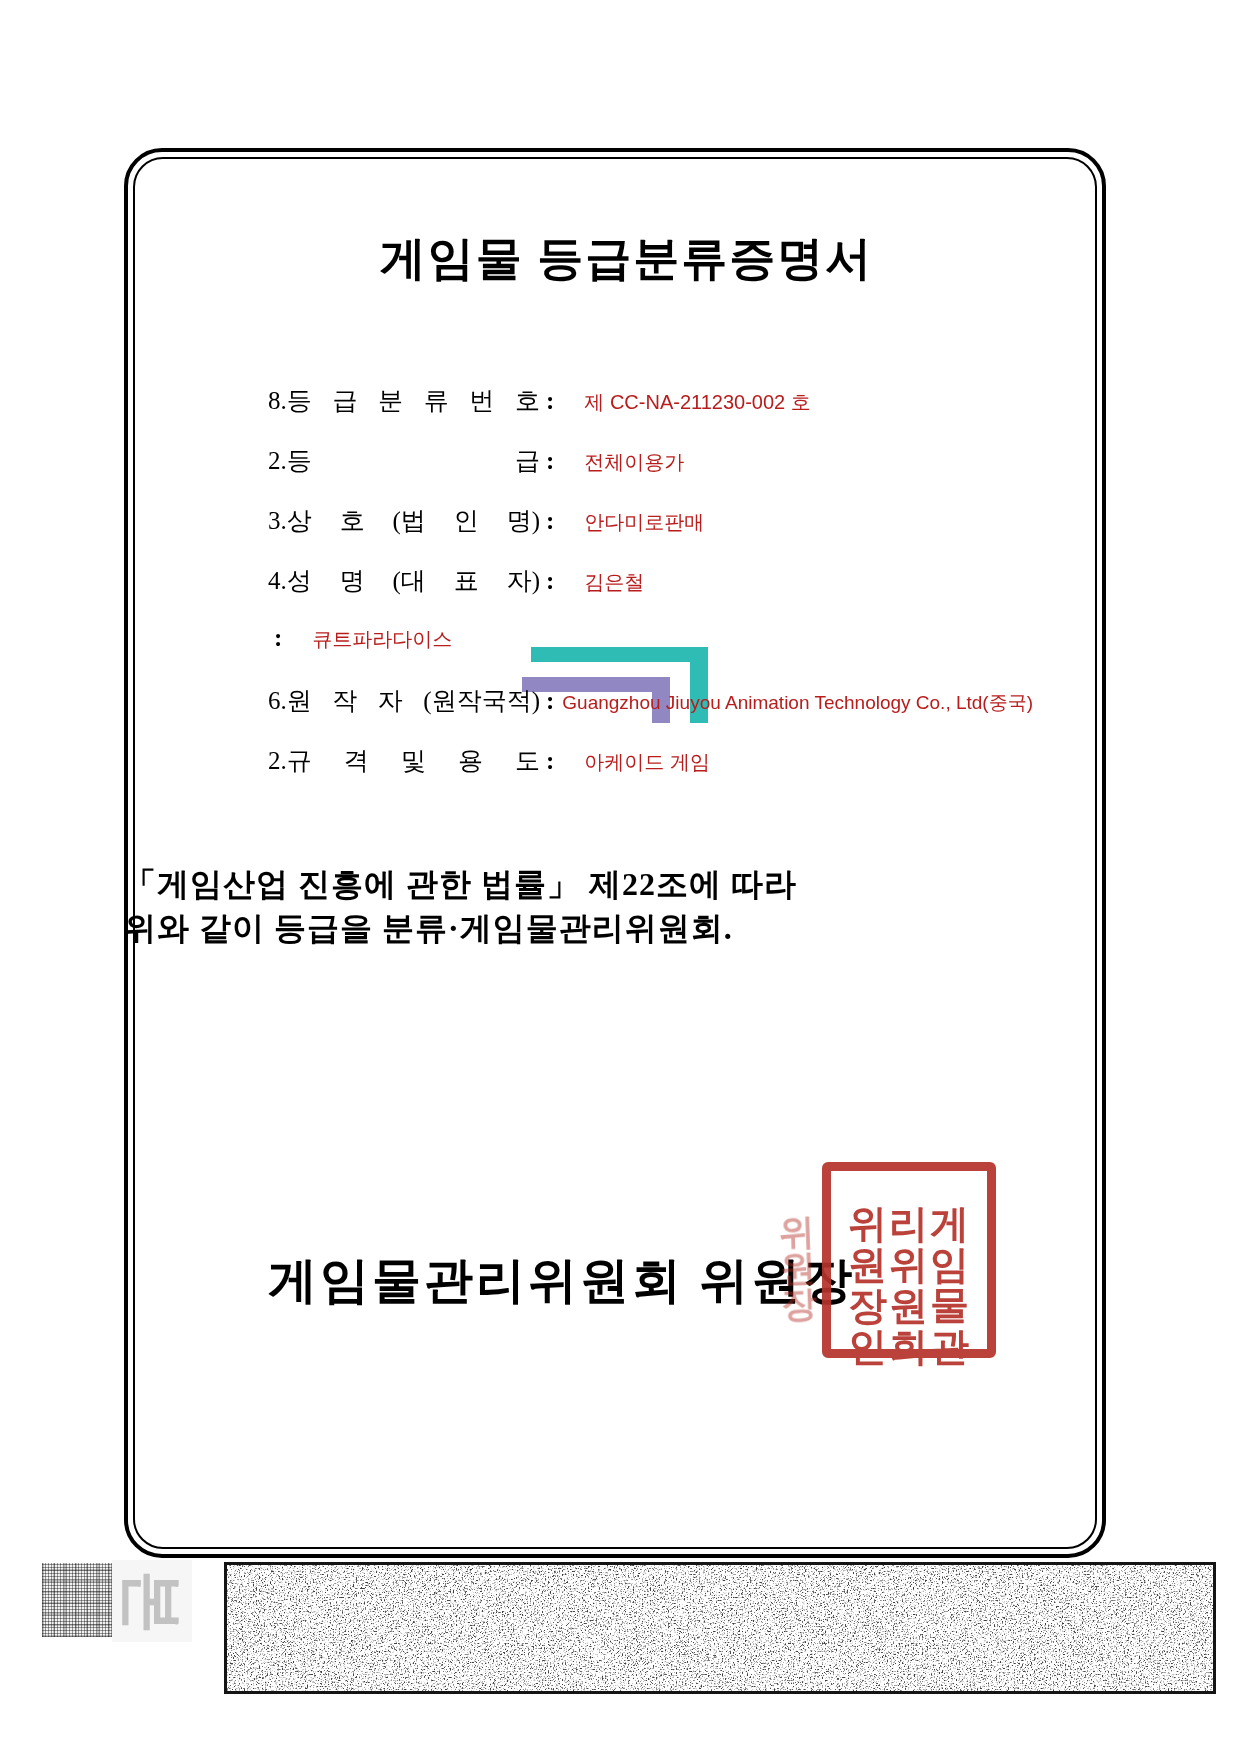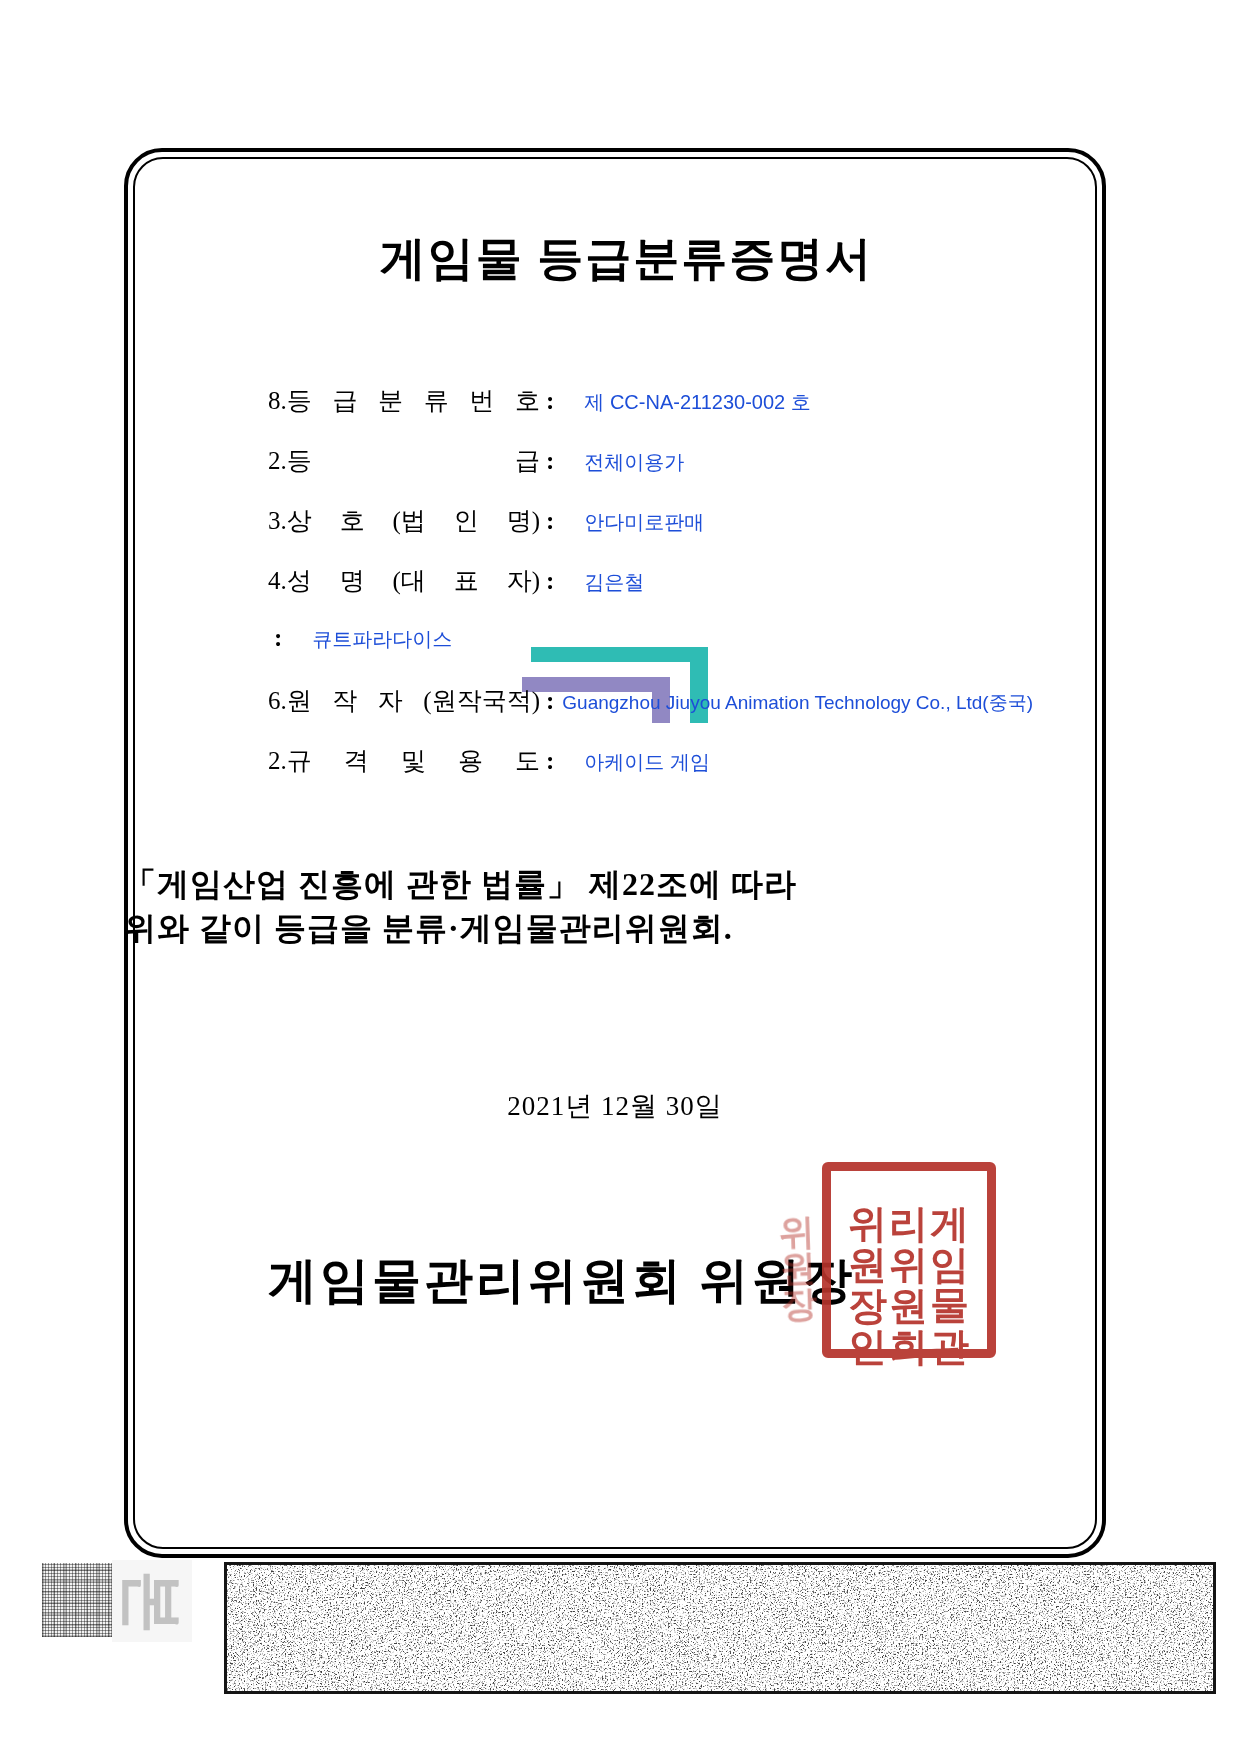--- a/index.html
+++ b/index.html
@@ -25,21 +25,21 @@
   
   .fields { position:absolute; left:268px; top:384px; z-index:2; }
   .field-row { display:flex; align-items:baseline; height:60px; }
   .field-label {
     display:inline-block; width:272px; font-size:25px; font-weight:500;
     text-align:justify; text-align-last:justify; white-space:normal;
   }
   .field-colon { font-size:25px; font-weight:bold; margin-left:6px; }
   .field-value {
     margin-left:30px; font-family:"Liberation Sans","DejaVu Sans",sans-serif;
-    font-size:20px; color:#1d4ed8; white-space:nowrap;
+    font-size:20px; color:#b91c1c; white-space:nowrap;
   }
   .field-value.small { font-size:19px;margin-left:8px; }
   
   .logo { position:absolute; z-index:1; }
   .bar { position:absolute; }
   
   .statement {
     position:absolute; left:124px; top:862px; width:982px; text-align:left;
     font-size:32px; font-weight:600; line-height:44px; letter-spacing:1px;
   }
@@ -150,21 +150,20 @@
       <span class="field-colon">:</span>
       <span class="field-value">아케이드 게임</span>
     </div>
   </div>
 
   <div class="statement">
     <div>「게임산업 진흥에 관한 법률」 제22조에 따라</div>
     <div>위와 같이 등급을 분류·게임물관리위원회.</div>
   </div>
 
-  <div class="date-line">2021년 12월 30일</div>
 
   <div class="issuer">게임물관리위원회 위원장</div>
 
   <div class="seal-ghost" style="color: rgb(181, 51, 43); border-color: rgb(181, 51, 43);">위원장</div>
   <div class="seal" style="color: rgb(181, 51, 43); border-color: rgb(181, 51, 43);">
     <span class="seal-col" style="color: rgb(181, 51, 43); border-color: rgb(181, 51, 43);">게임물관</span>
     <span class="seal-col" style="color: rgb(181, 51, 43); border-color: rgb(181, 51, 43);">리위원회</span>
     <span class="seal-col" style="color: rgb(181, 51, 43); border-color: rgb(181, 51, 43);">위원장인</span>
   </div>
 

